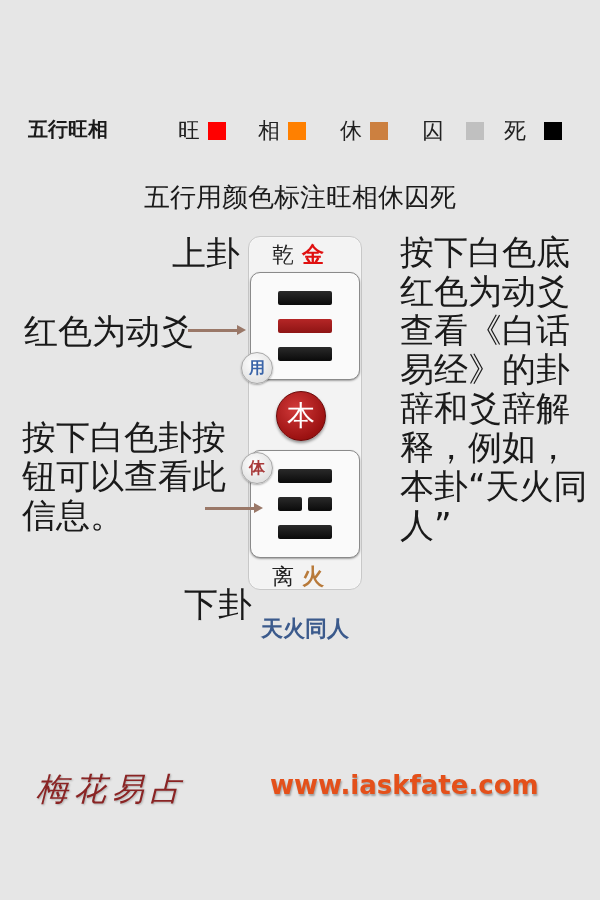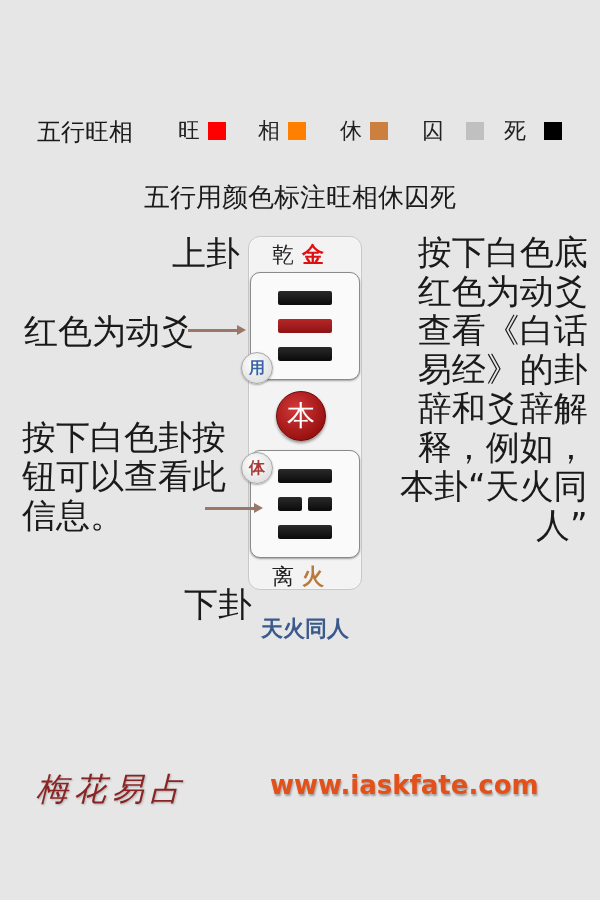--- a/index.html
+++ b/index.html
@@ -6,21 +6,21 @@
   html, body { width: 600px; height: 900px; overflow: hidden; }
   body {
     background: #e6e6e6;
     font-family: "DejaVu Sans", "Liberation Sans", sans-serif;
     color: #1a1a1a;
     position: relative;
   }
   .abs { position: absolute; }
 
   
-  .legend-title { left: 28px; top: 116px; font-size: 24px; font-weight: normal; color: #1a1a1a; margin-left: 9px; }
+  .legend-title { left: 28px; top: 116px; font-size: 20px; font-weight: bold; color: #1a1a1a; }
   .legend-item { top: 116px; font-size: 22px; display: flex; align-items: center; color: #222; }
   .legend-swatch { width: 18px; height: 18px; margin-left: 8px; display: inline-block; }
 
   .subtitle { left: 0; width: 600px; top: 180px; text-align: center; font-size: 26px; color: #1a1a1a; }
 
   
   .panel {
     left: 248px; top: 236px; width: 114px; height: 354px;
     background: #f3f3f3;
     border: 1px solid #c8c8c8;
@@ -141,21 +141,21 @@
 <div class="abs arrow" style="left:188px; top:329px; width:50px;"></div>
 
 <div class="abs callout" style="left:22px; top:418px;">
   <div>按下白色卦按</div>
   <div>钮可以查看此</div>
   <div>信息。</div>
 </div>
 <div class="abs arrow" style="left:205px; top:507px; width:50px;"></div>
 <div class="abs callout" style="left:184px; top:585px;">下卦</div>
 
-<div class="abs callout" style="left:400px; top:233px;text-align:right;">
+<div class="abs callout" style="left:400px; top:233px;">
   <div>按下白色底</div>
   <div>红色为动爻</div>
   <div>查看《白话</div>
   <div>易经》的卦</div>
   <div>辞和爻辞解</div>
   <div>释，例如，</div>
   <div>本卦“天火同</div>
   <div>人”</div>
 </div>
 

